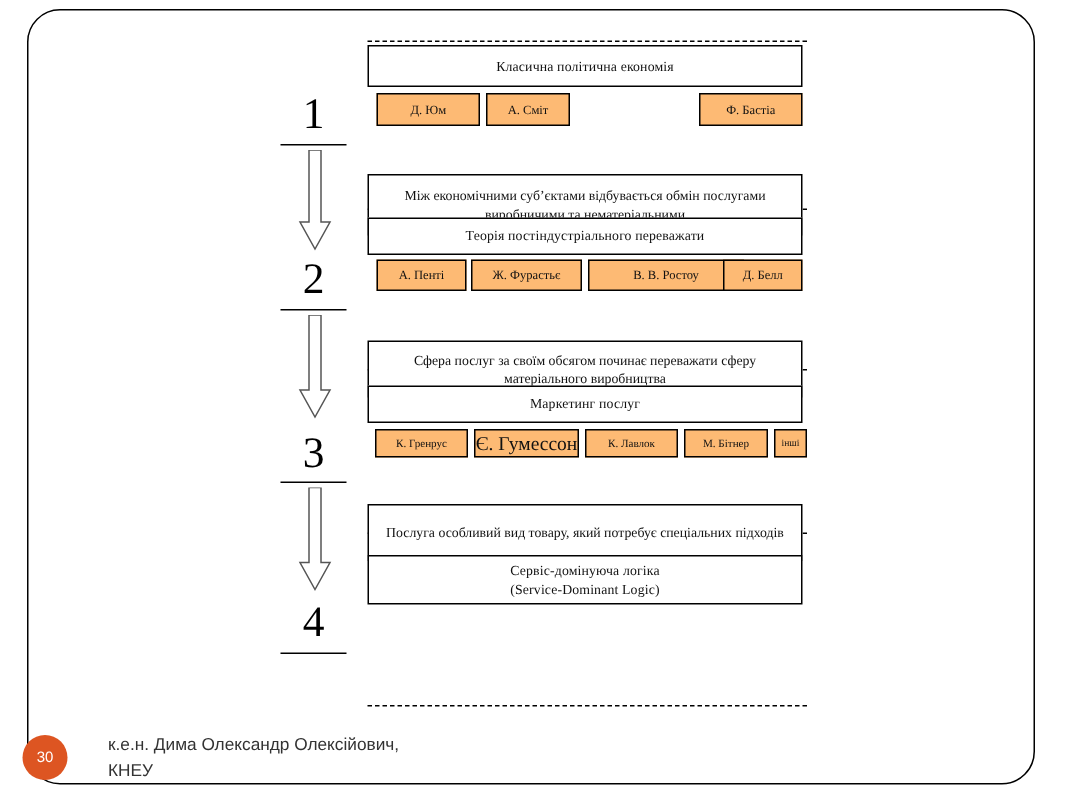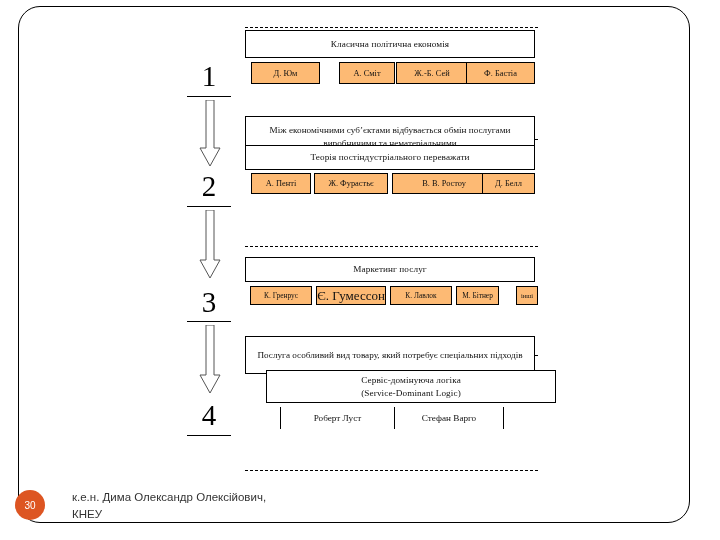--- a/index.html
+++ b/index.html
@@ -187,48 +187,46 @@
   </div>
   <div class="arrow" style="left:198px; top:325px; height:70px;">
     <svg width="24" height="70" viewBox="0 0 24 70">
       <polygon points="8,0 16,0 16,50 22,50 12,68 2,50 8,50" fill="#ffffff" stroke="#555555" stroke-width="1"></polygon>
     </svg>
   </div>
 
   <div class="hdr-box" style="left:245px; top:30px; width:290px; height:28px;">Класична політична економія</div>
 
   <div class="name-box" style="left:251px; top:62px; width:69px; height:22px;">Д. Юм</div>
-  <div class="name-box" style="left:324px; top:62px; width:56px; height:22px;margin-left:15px;">А. Сміт</div>
-  <div class="name-box" style="left:396px; top:62px; width:72px; height:22px;">Ж.-Б. Сей</div>
+  <div class="name-box" style="left:324px; top:62px; width:56px; height:22px;">А. Сміт</div>
   <div class="name-box" style="left:466px; top:62px; width:69px; height:22px;">Ф. Бастіа</div>
 
   <div class="stmt-box" style="left:245px; top:92px; width:290px; height:41px;">Між економічними суб’єктами відбувається обмін послугами виробничими та нематеріальними</div>
 
   <div class="hdr-box" style="left:245px; top:145px; width:290px; height:25px;">Теорія постіндустріального переважати</div>
 
   <div class="name-box" style="left:251px; top:173px; width:60px; height:21px;">А. Пенті</div>
   <div class="name-box" style="left:314px; top:173px; width:74px; height:21px;">Ж. Фурастьє</div>
   <div class="name-box" style="left:392px; top:173px; width:104px; height:21px;">В. В. Ростоу</div>
   <div class="name-box" style="left:482px; top:173px; width:53px; height:21px;">Д. Белл</div>
 
+  <div class="stmt-box" style="left:245px; top:203px; width:290px; height:38px;">Сфера послуг за своїм обсягом починає переважати сферу матеріального виробництва</div>
 
   <div class="hdr-box" style="left:245px; top:257px; width:290px; height:25px;">Маркетинг послуг</div>
 
   <div class="name-box" style="left:250px; top:286px; width:62px; height:19px; font-size:7.4px;">К. Гренрус</div>
   <div class="name-box" style="left:316px; top:286px; width:70px; height:19px; font-size:13px;">Є. Гумессон</div>
   <div class="name-box" style="left:390px; top:286px; width:62px; height:19px; font-size:7.4px;">К. Лавлок</div>
-  <div class="name-box" style="left:456px; top:286px; width:43px; height:19px; font-size:7.4px;">М. Бітнер</div>
+  <div class="name-box" style="left:456px; top:286px; width:56px; height:19px; font-size:7.4px;">М. Бітнер</div>
   <div class="name-box" style="left:516px; top:286px; width:22px; height:19px; font-size:6.4px;">інші</div>
 
   <div class="stmt-box" style="left:245px; top:312px; width:290px; height:38px;">Послуга   особливий вид товару, який потребує спеціальних підходів</div>
 
-  <div class="hdr-box" style="left:245px; top:370px; width:290px; height:33px; white-space:pre-line;margin-left:21px;">Сервіс-домінуюча логіка
+  <div class="hdr-box" style="left:245px; top:370px; width:290px; height:33px; white-space:pre-line;">Сервіс-домінуюча логіка
 (Service-Dominant Logic)</div>
 
-  <div class="open-name" style="left:280px; top:407px; width:115px; height:22px;">Роберт Луст</div>
-  <div class="open-name" style="left:394px; top:407px; width:110px; height:22px;">Стефан Варго</div>
 
 
 </div>
 
 <div id="footer-badge">30</div>
 <div id="footer-text">к.е.н. Дима Олександр Олексійович,
 КНЕУ</div>
 
 </body></html>

